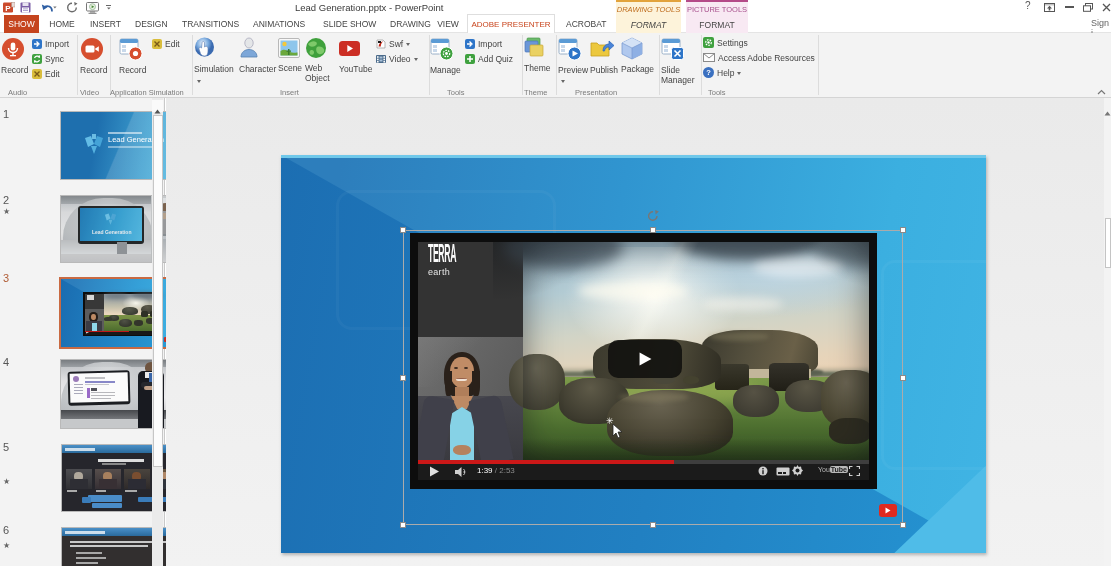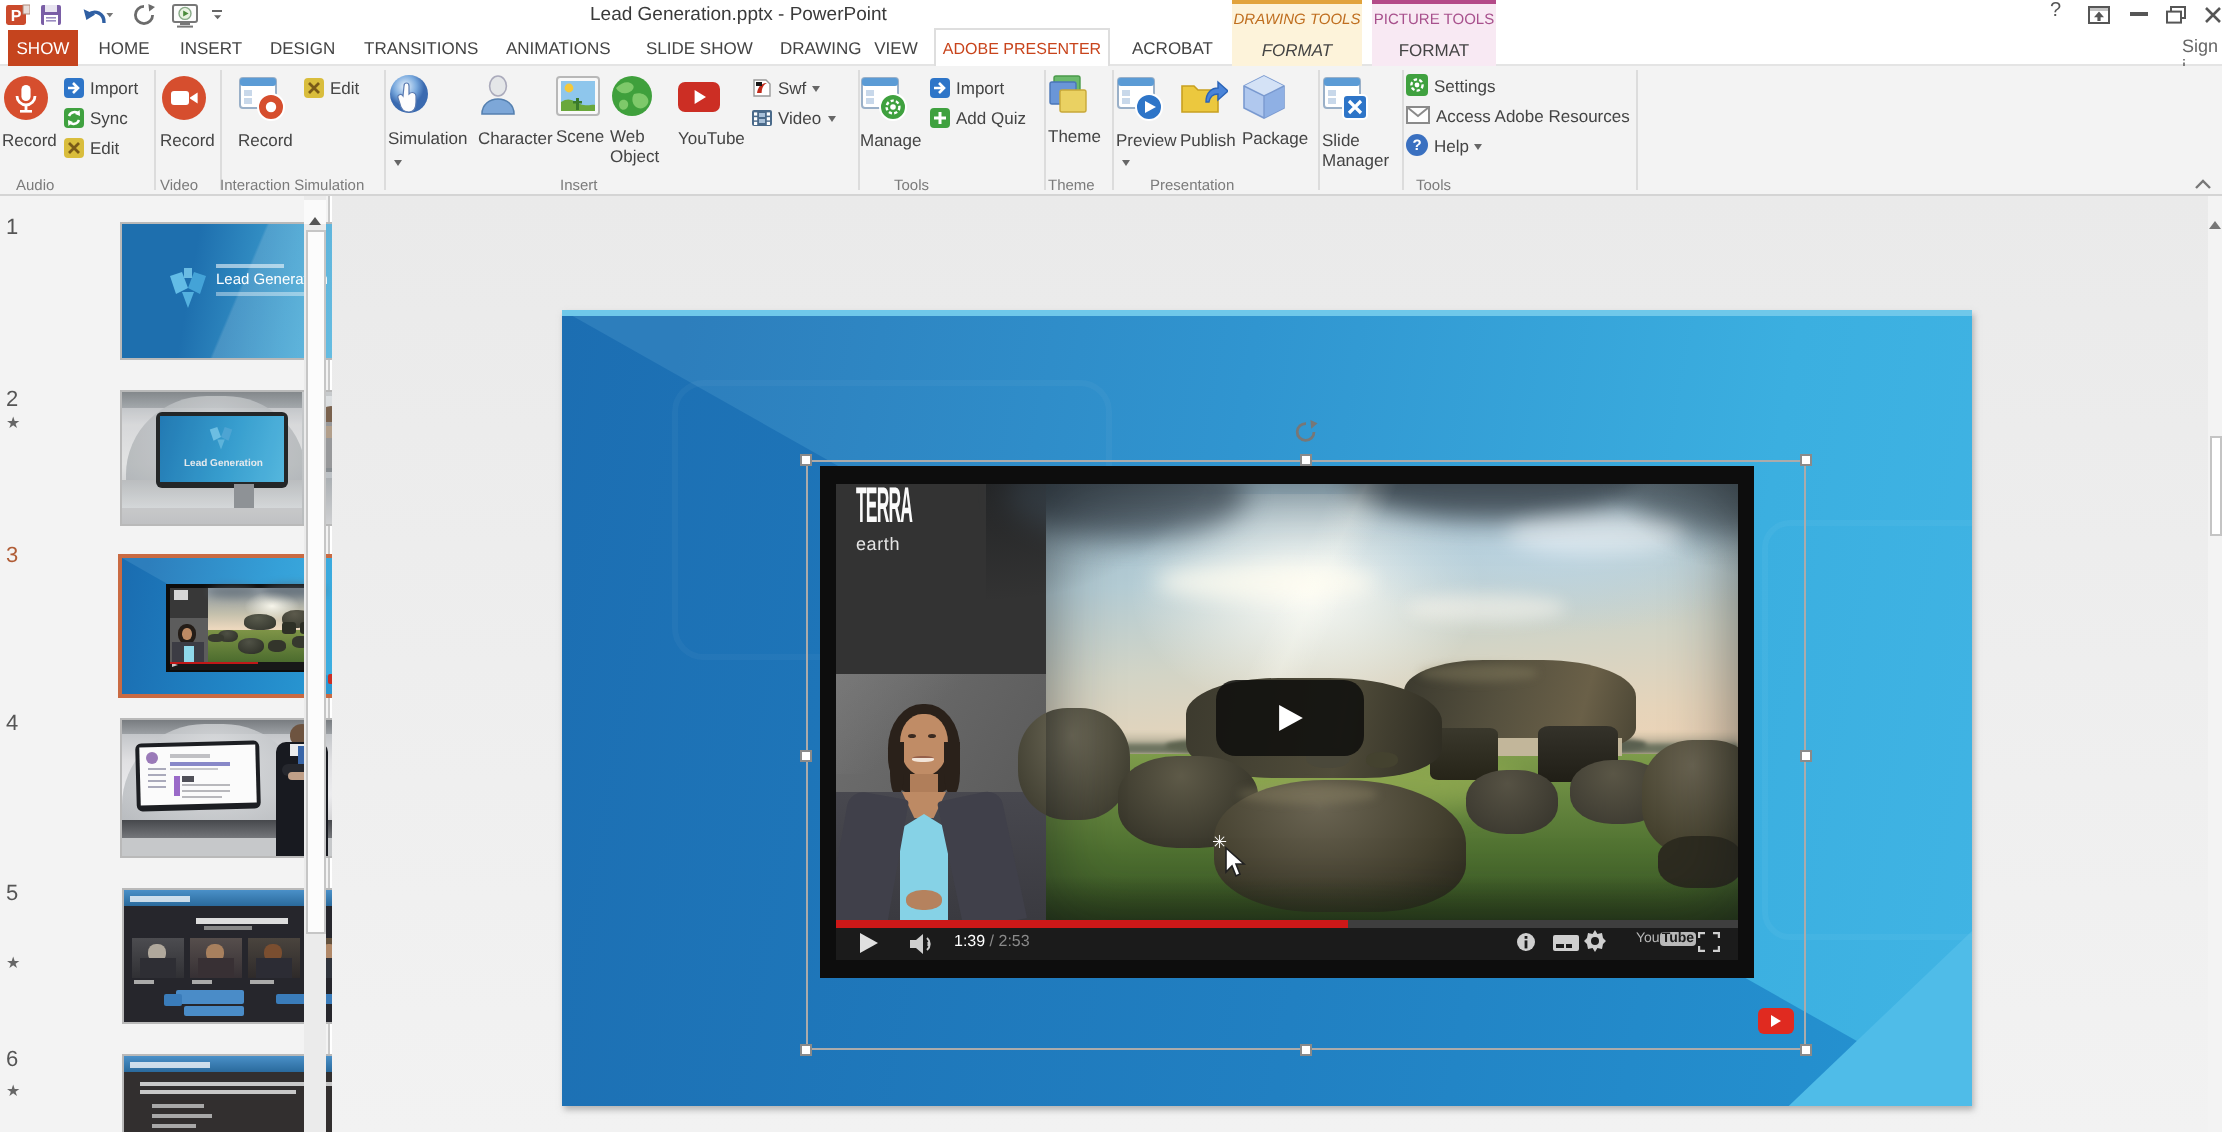--- a/index.html
+++ b/index.html
@@ -165,21 +165,21 @@
         <rect x="3" y="12" width="4" height="3" fill="#c8d8ea"></rect>
         <circle cx="16.5" cy="16.5" r="6.5" fill="#d64e2e" stroke="#fff" stroke-width="1"></circle>
         <circle cx="16.5" cy="16.5" r="2.6" fill="#fff"></circle>
       </svg>
     <div class="t">Record</div>
   </div>
   <div class="smallbtn" style="left:152px;top:4px"><svg class="si" width="10" height="10" viewBox="0 0 10 10">
         <rect width="10" height="10" rx="2" fill="#d9bd3c"></rect>
         <path d="M2.5 2.5 L7.5 7.5 M7.5 2.5 L2.5 7.5" stroke="#7a5a18" stroke-width="1.4"></path>
       </svg>Edit</div>
-  <div class="glabel" style="left:110px;width:82px">Interaction Simulation</div>
+  <div class="glabel" style="left:110px;width:82px">Application Simulation</div>
   <div class="gsep" style="left:192px"></div>
 
   <div class="bigbtn" style="left:194px;width:43px">
     <svg class="ic" width="21" height="23" viewBox="0 0 21 23">
         <defs>
           <radialGradient id="orb" cx="40%" cy="30%">
             <stop offset="0%" stop-color="#e8f2fc"></stop>
             <stop offset="60%" stop-color="#7aaade"></stop>
             <stop offset="100%" stop-color="#3a6ab0"></stop>
           </radialGradient>

